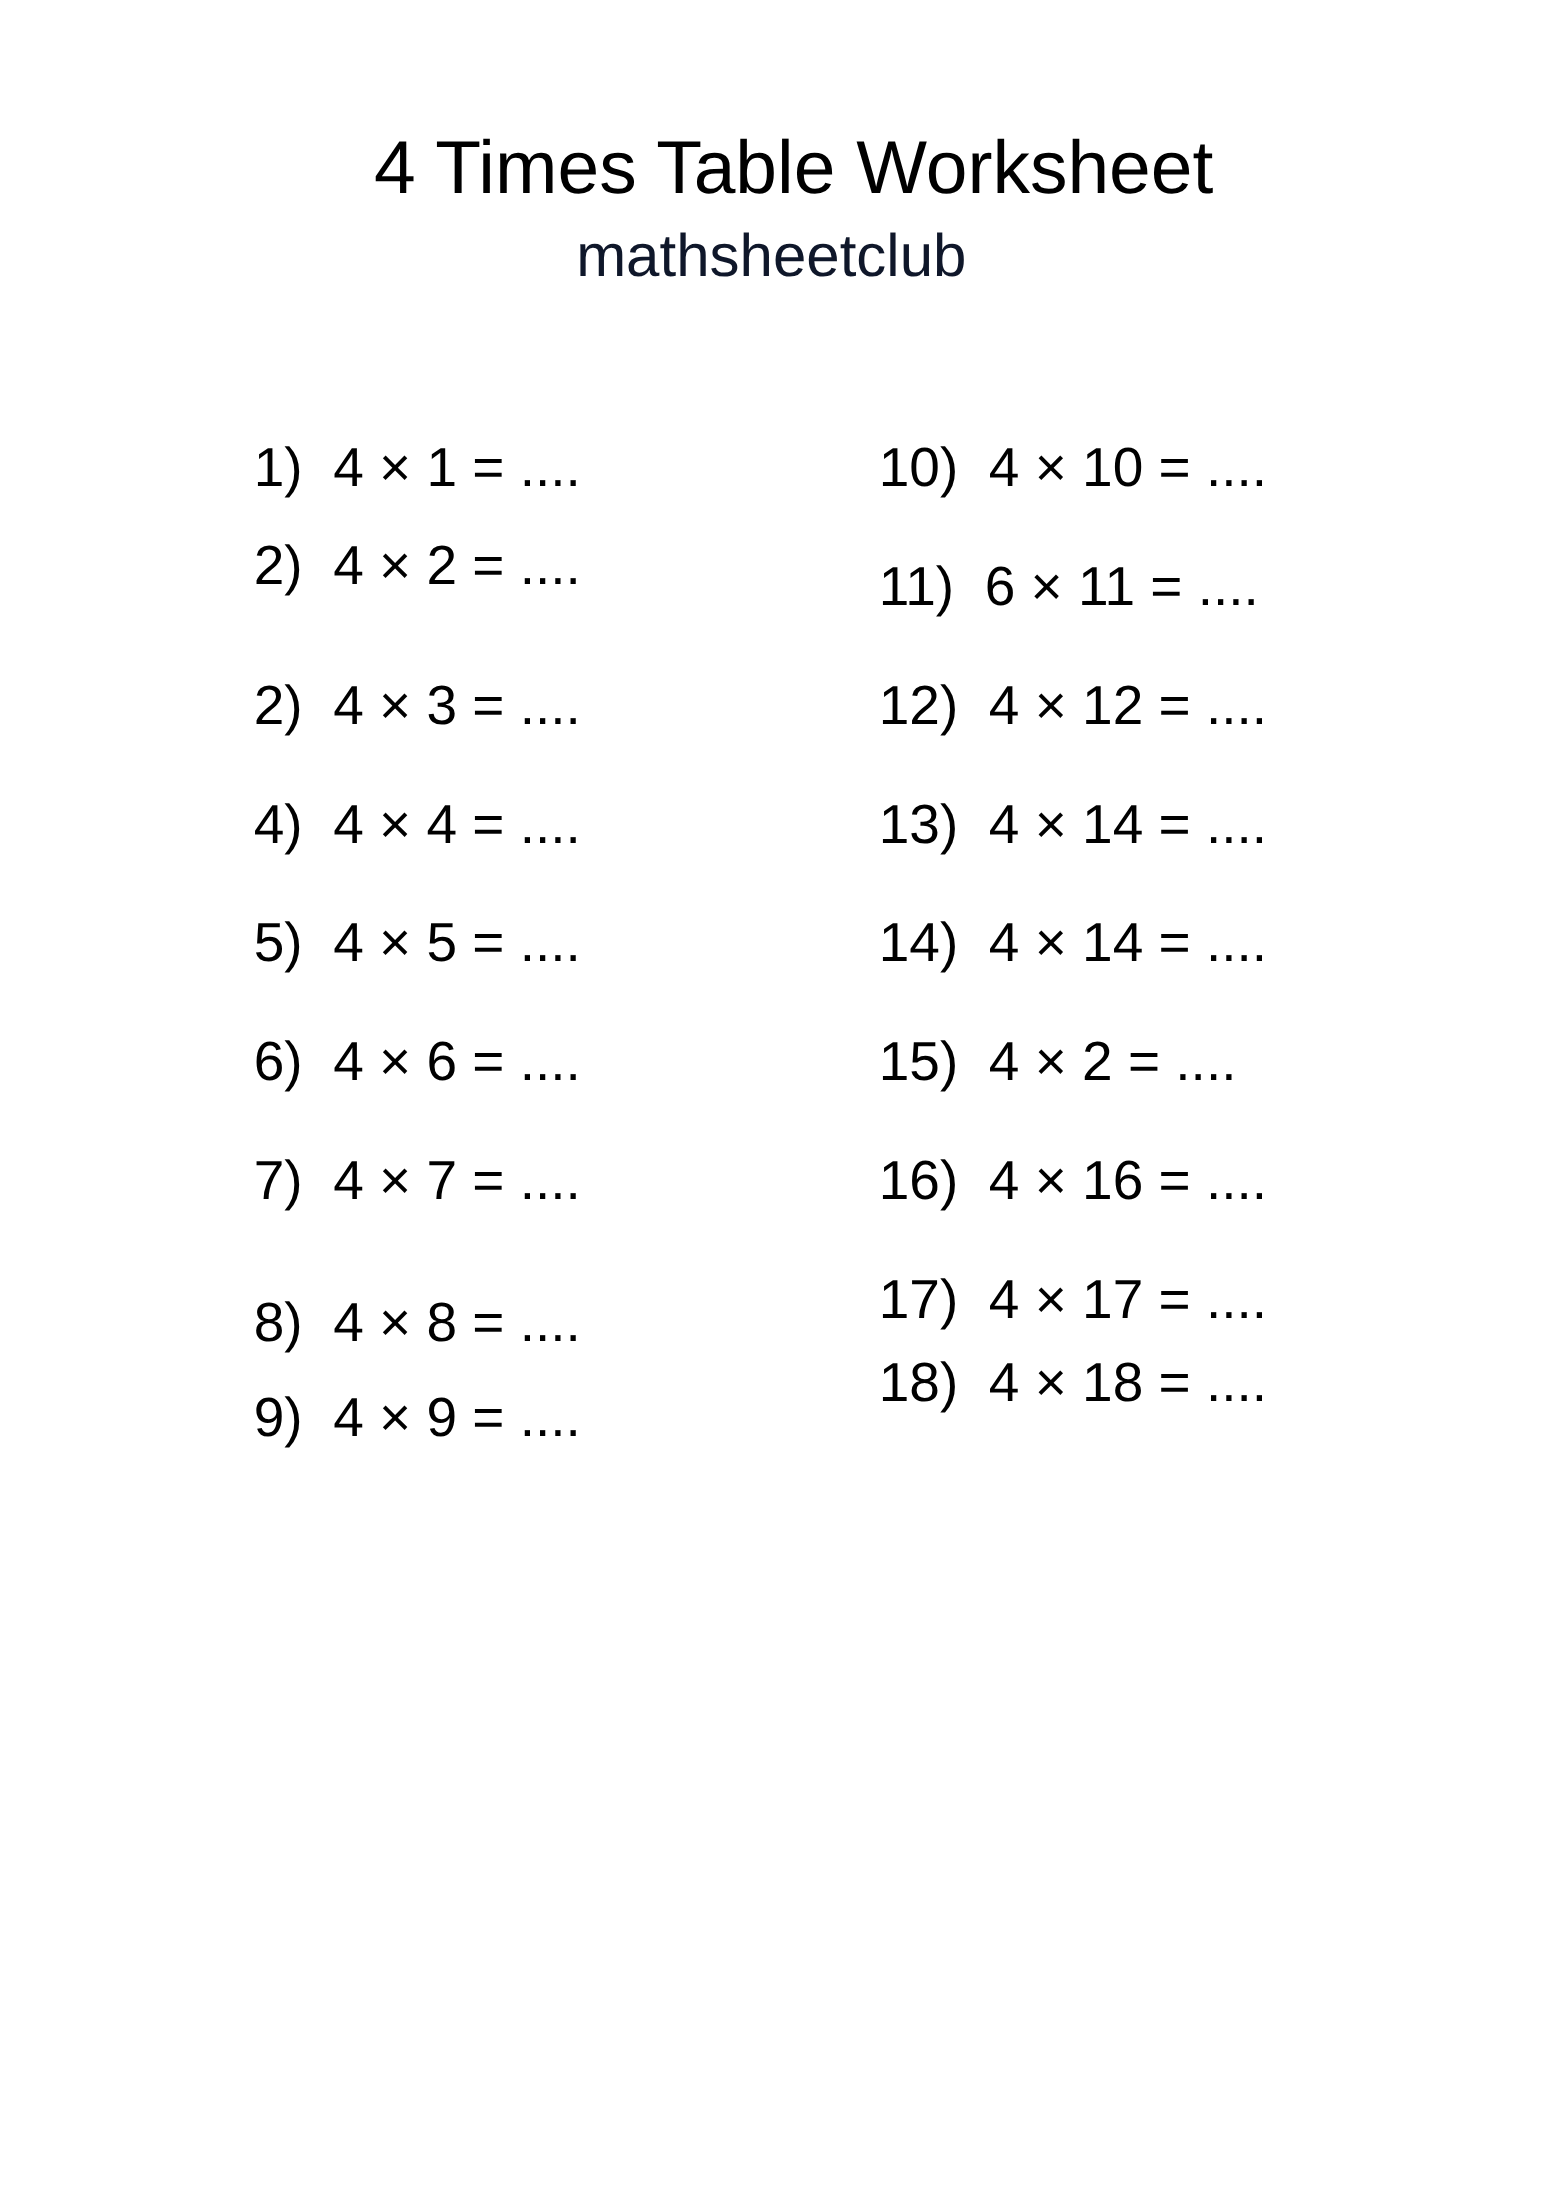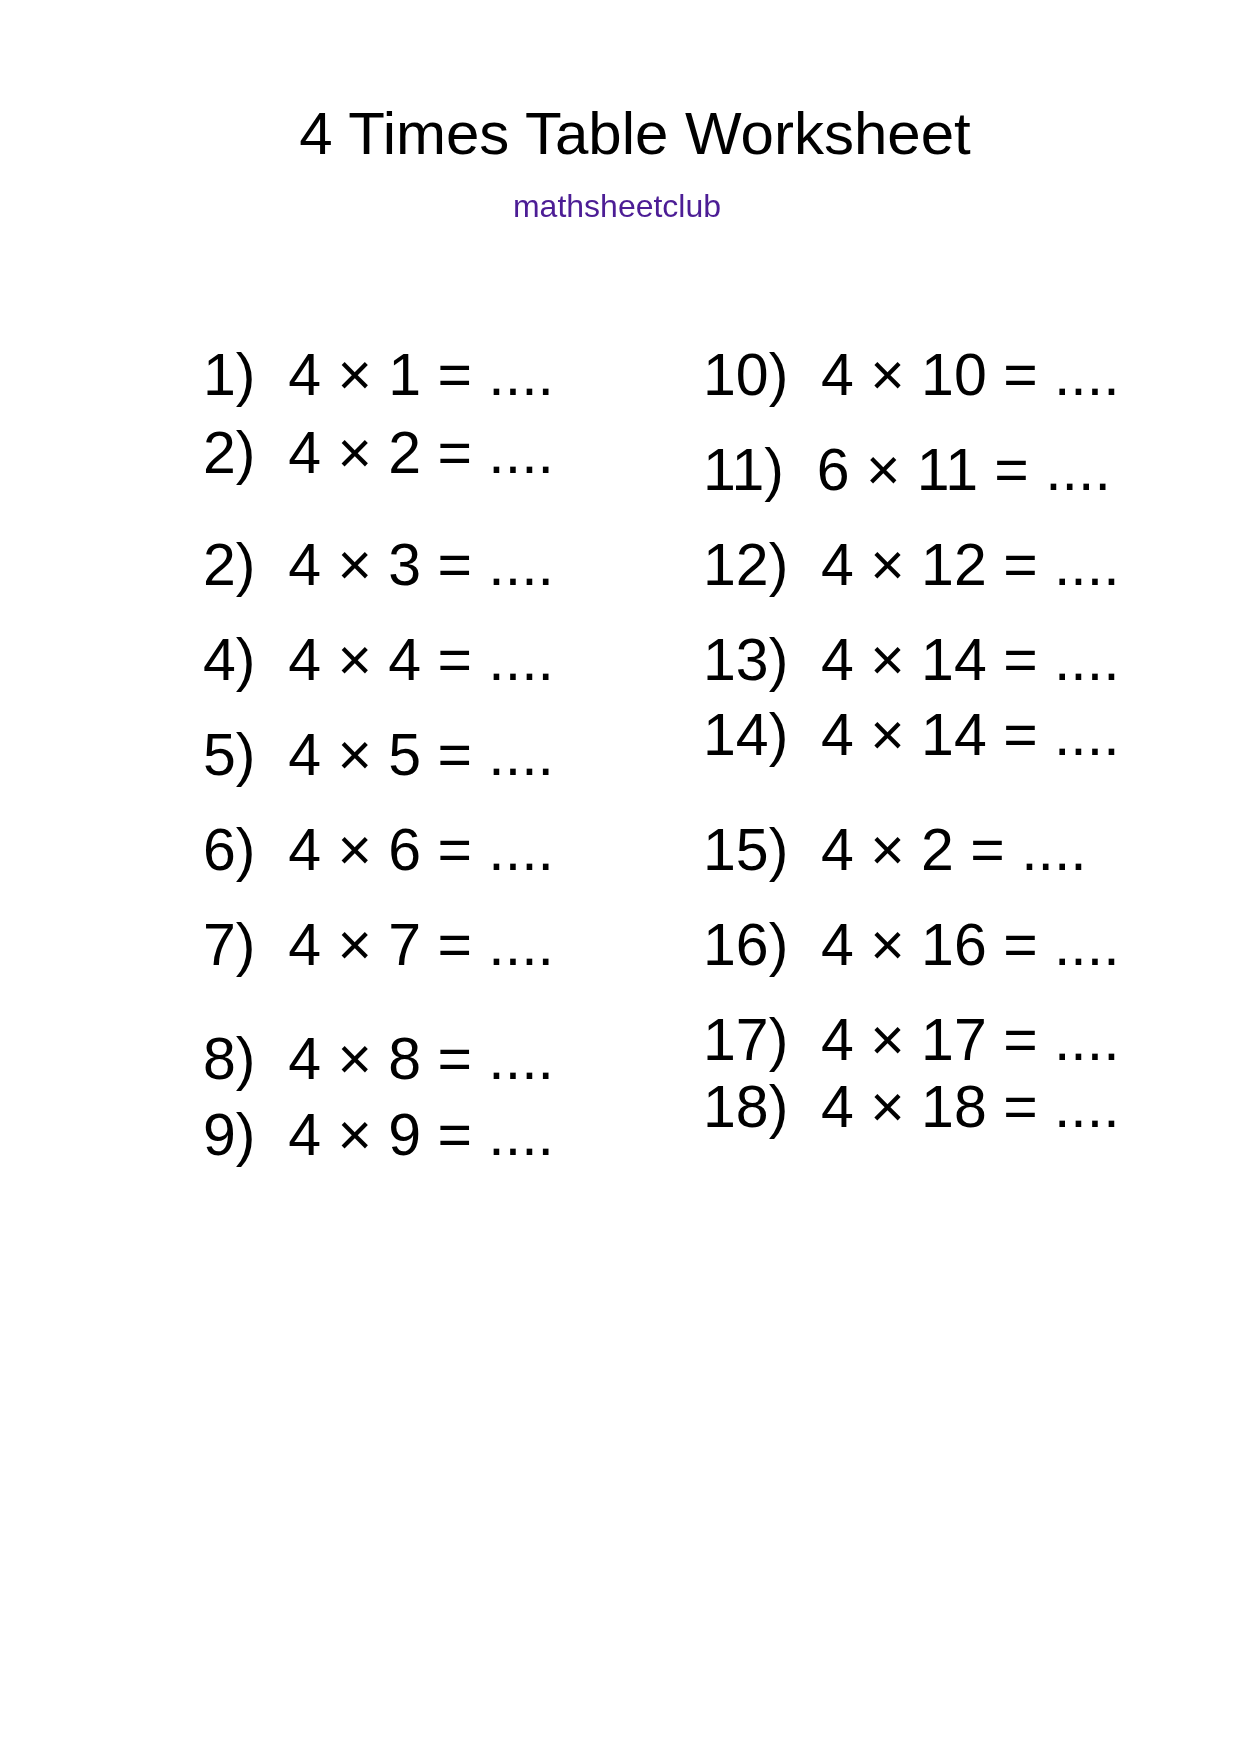--- a/index.html
+++ b/index.html
@@ -26,35 +26,35 @@
       margin: 0;
       font-weight: normal;
       white-space: nowrap;
     }
     .subtitle {
       position: absolute;
       left: 0;
       width: 1234px;
       top: 184px;
       text-align: center;
-      font-size: 32px;
+      font-size: 48px;
       line-height: 44px;
-      color: #4c1d95;
+      color: #0f172a;
       white-space: nowrap;
     }
     .column {
       position: absolute;
       top: 350px;
     }
     .col-left { left: 203px; }
     .col-right { left: 703px; }
     .problem {
       position: absolute;
       left: 0;
-      font-size: 59px;
+      font-size: 44px;
       line-height: 50px;
       white-space: pre;
       color: #000000;
     }
   </style>
 </head>
 <body>
 
 <h1 class="title">4 Times Table Worksheet</h1>
 <div class="subtitle">mathsheetclub</div>
@@ -69,18 +69,18 @@
   <div class="problem" style="top:570px">7)  4 × 7 = ....</div>
   <div class="problem" style="top:684px">8)  4 × 8 = ....</div>
   <div class="problem" style="top:760px">9)  4 × 9 = ....</div>
 </div>
 
 <div class="column col-right">
   <div class="problem" style="top:0px">10)  4 × 10 = ....</div>
   <div class="problem" style="top:95px">11)  6 × 11 = ....</div>
   <div class="problem" style="top:190px">12)  4 × 12 = ....</div>
   <div class="problem" style="top:285px">13)  4 × 14 = ....</div>
-  <div class="problem" style="top:360px">14)  4 × 14 = ....</div>
+  <div class="problem" style="top:380px">14)  4 × 14 = ....</div>
   <div class="problem" style="top:475px">15)  4 × 2 = ....</div>
   <div class="problem" style="top:570px">16)  4 × 16 = ....</div>
   <div class="problem" style="top:665px">17)  4 × 17 = ....</div>
   <div class="problem" style="top:732px">18)  4 × 18 = ....</div>
 </div>
 
 </body></html>

